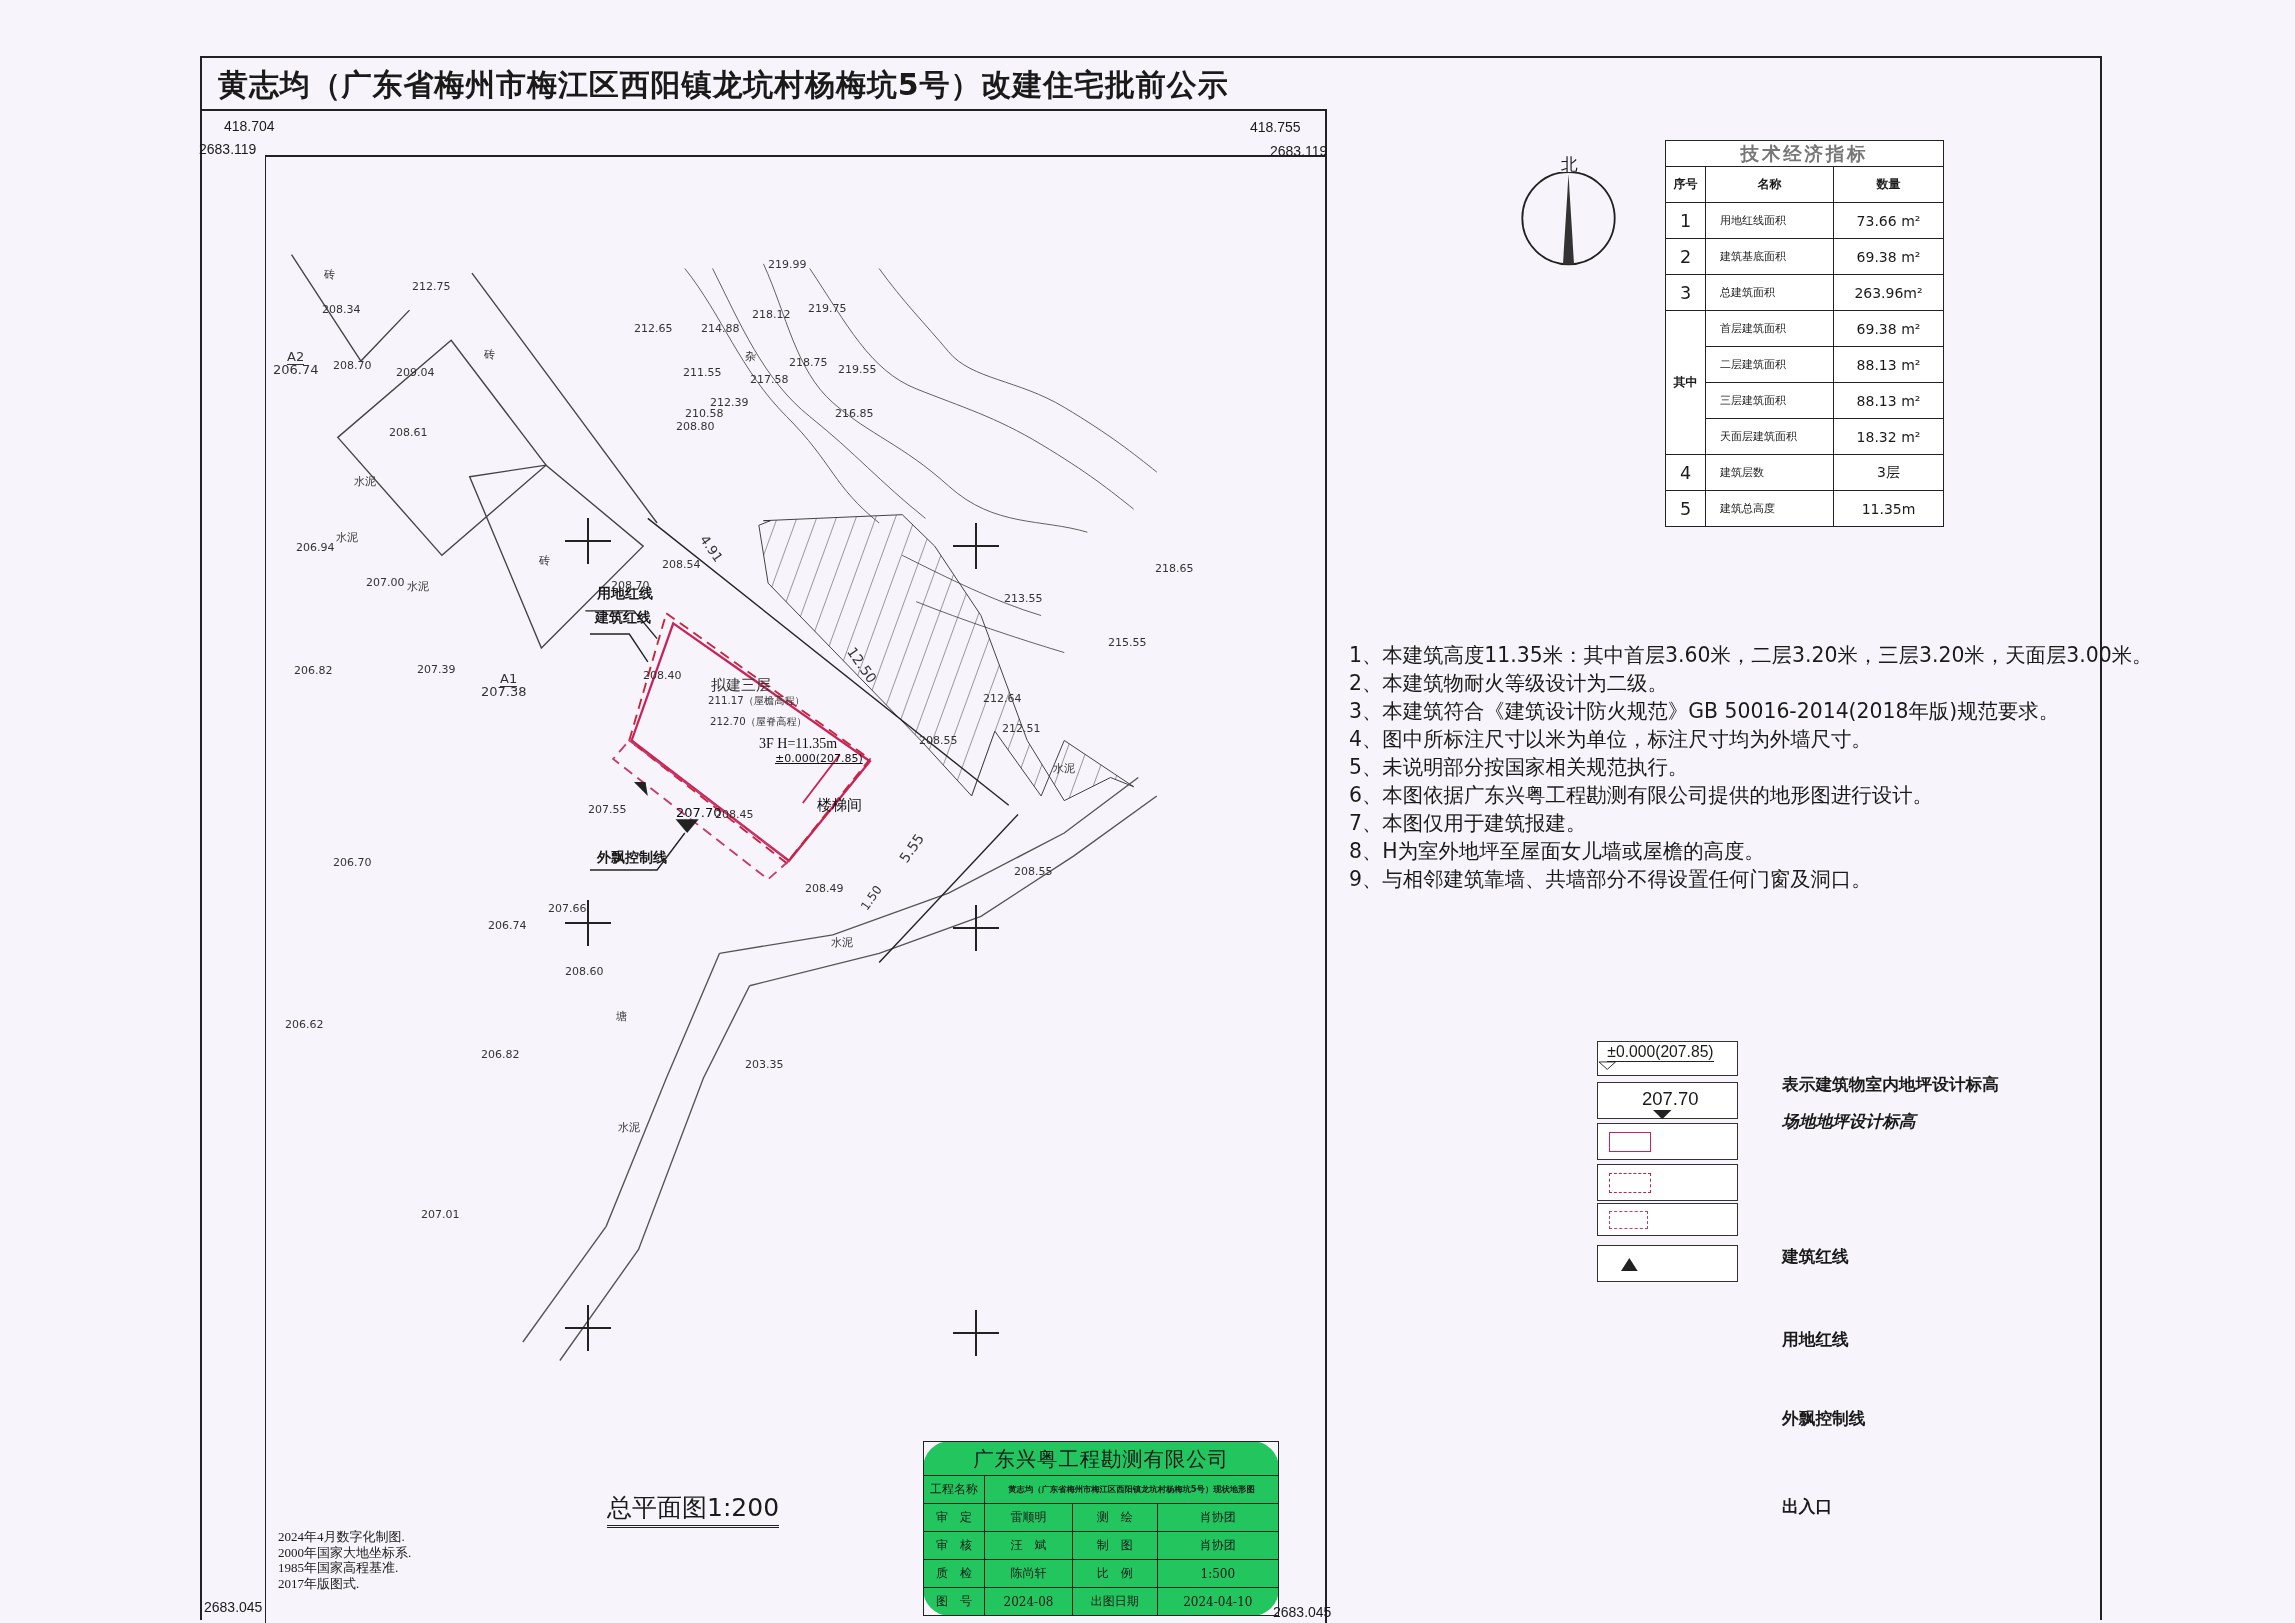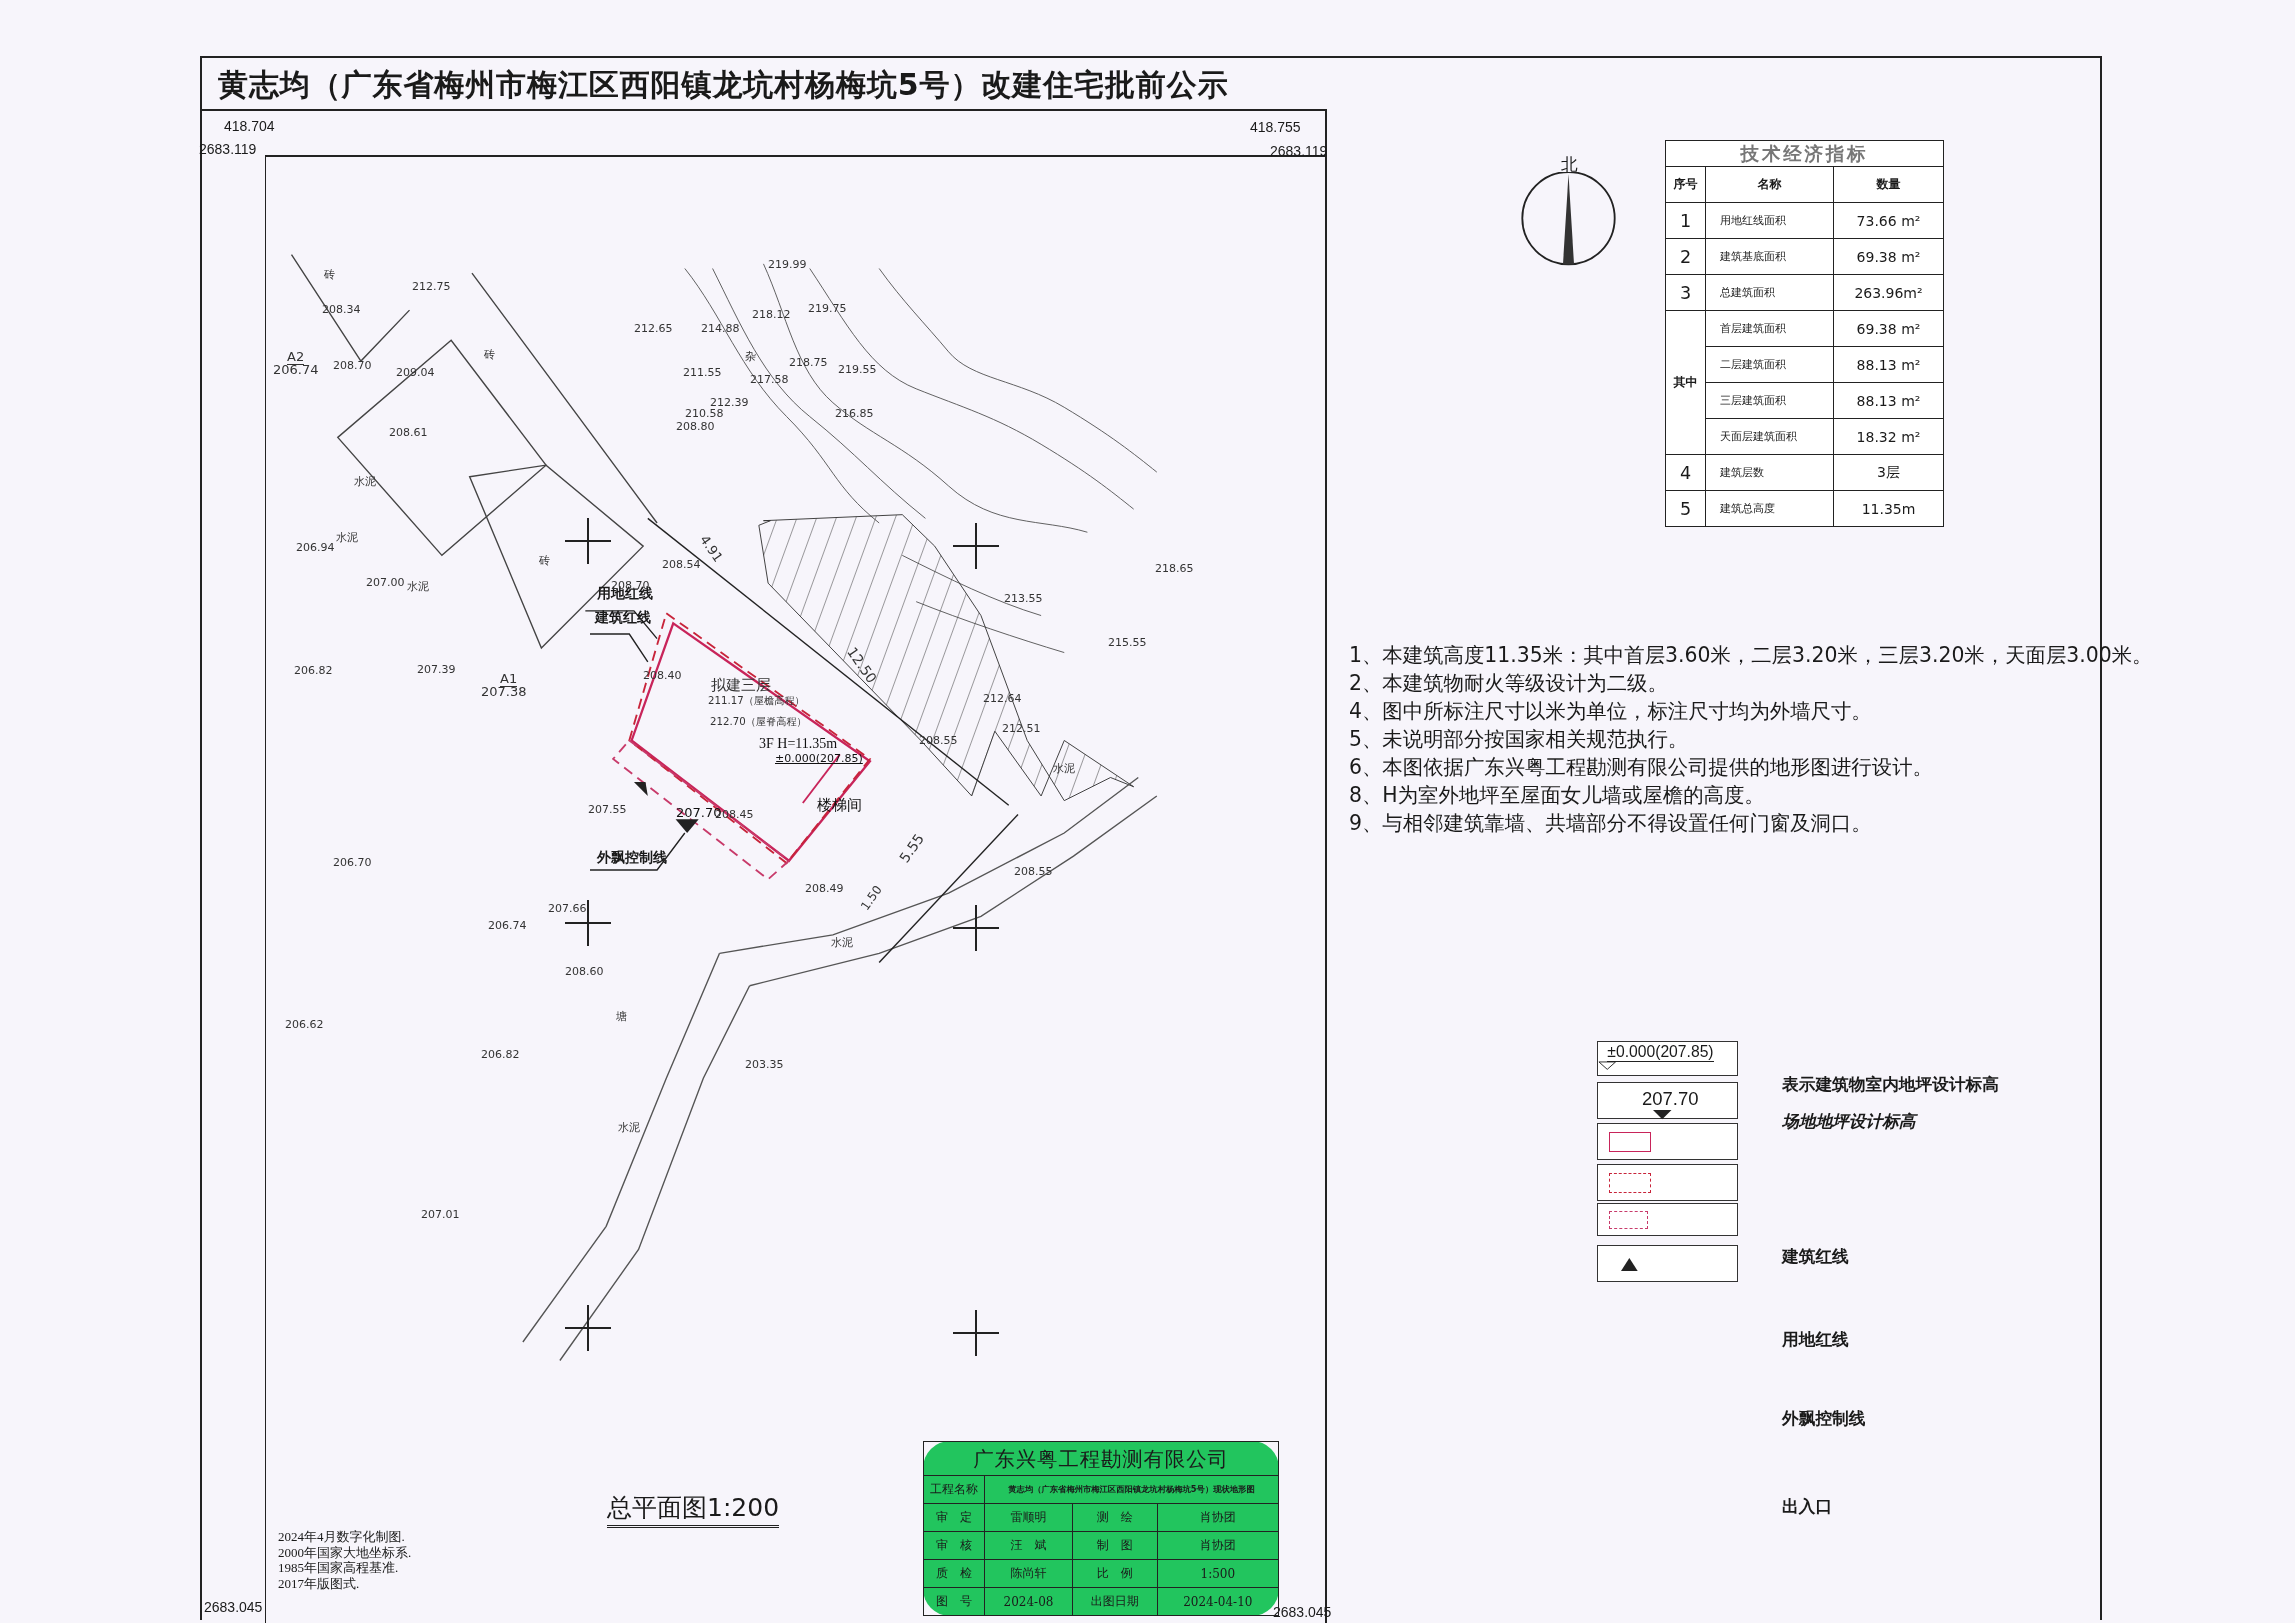--- a/index.html
+++ b/index.html
@@ -299,23 +299,25 @@
     <td class="num">5</td>
     <td class="nm">建筑总高度</td>
     <td class="val">11.35m</td>
   </tr>
 </tbody>
   </table>
 
 <div class="notes">
   <div>1、本建筑高度11.35米：其中首层3.60米，二层3.20米，三层3.20米，天面层3.00米。</div>
   <div>2、本建筑物耐火等级设计为二级。</div>
+  <div>3、本建筑符合《建筑设计防火规范》GB 50016-2014(2018年版)规范要求。</div>
   <div>4、图中所标注尺寸以米为单位，标注尺寸均为外墙尺寸。</div>
   <div>5、未说明部分按国家相关规范执行。</div>
   <div>6、本图依据广东兴粤工程勘测有限公司提供的地形图进行设计。</div>
+  <div>7、本图仅用于建筑报建。</div>
   <div>8、H为室外地坪至屋面女儿墙或屋檐的高度。</div>
   <div>9、与相邻建筑靠墙、共墙部分不得设置任何门窗及洞口。</div>
 </div>
 
 <div class="leg-box" style="top:1041px;height:35px;">
   <div class="abs" style="left:9.3px;top:0.9px;font-size:15.7px;border-bottom:0.9px solid #222;font-family:'Liberation Sans',sans-serif;">±0.000(207.85)</div>
   <svg class="abs" style="left:0;top:18.5px;" width="18.5" height="9.3" viewBox="0 0 40 20">
       <polygon points="2,2 38,2 20,18" fill="none" stroke="#222" stroke-width="2"></polygon>
     </svg>
 </div>

